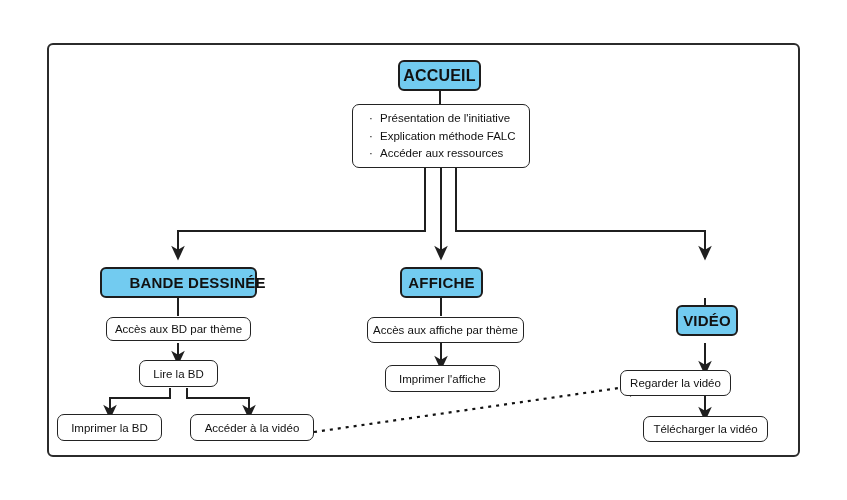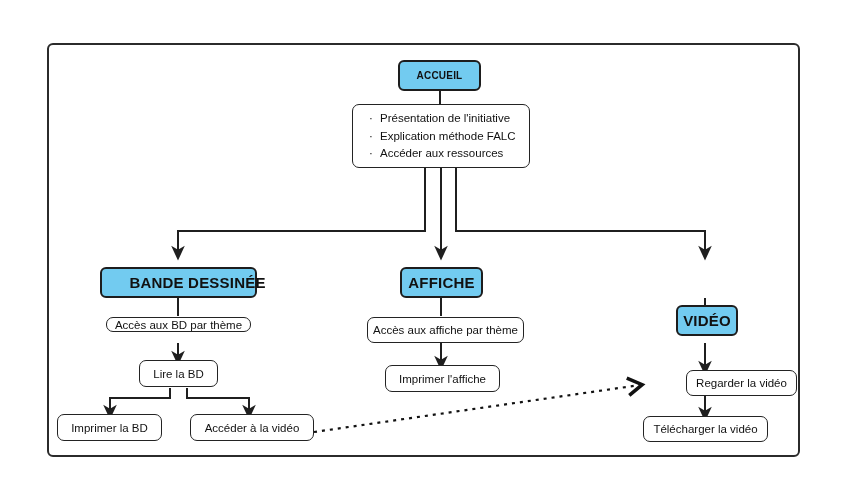--- a/index.html
+++ b/index.html
@@ -135,21 +135,21 @@
     <path class="ln" d="M441,298 L441,316"></path>
     <path class="ln" d="M441,343 L441,363" marker-end="url(#ah)"></path>
 
     <path class="ln" d="M705,298 L705,316"></path>
     <path class="ln" d="M705,343 L705,368" marker-end="url(#ah)"></path>
     <path class="ln" d="M705,396 L705,414" marker-end="url(#ah)"></path>
 
     <path class="ln-dot" d="M314,432 L640,385" marker-end="url(#ah-open)"></path>
   </svg>
 
-  <div class="node header" style="left:398px; top:60px; width:83px; height:31px; font-size:10px;">
+  <div class="node header" style="left:398px; top:60px; width:83px; height:31px; font-size:16px;">
     <span>ACCUEIL</span>
   </div>
 
   <div class="bullets" style="left:352px; top:104px; width:178px; height:64px;">
     <div class="bullet-row">
       <span class="bullet-dot">·</span>
       <span>Présentation de l'initiative</span>
     </div>
     <div class="bullet-row">
       <span class="bullet-dot">·</span>
@@ -158,21 +158,21 @@
     <div class="bullet-row">
       <span class="bullet-dot">·</span>
       <span>Accéder aux ressources</span>
     </div>
   </div>
 
   <div class="node header" style="left:100px; top:267px; width:157px; height:31px; font-size:15px;padding-left:38px;">
     <span>BANDE DESSINÉE</span>
   </div>
 
-  <div class="node plain" style="left:106px; top:317px; width:145px; height:15px;">
+  <div class="node plain" style="left:106px; top:317px; width:145px; height:24px;">
     <span>Accès aux BD par thème</span>
   </div>
 
   <div class="node plain" style="left:139px; top:360px; width:79px; height:27px;">
     <span>Lire la BD</span>
   </div>
 
   <div class="node plain" style="left:57px; top:414px; width:105px; height:27px;">
     <span>Imprimer la BD</span>
   </div>
@@ -191,21 +191,21 @@
 
   <div class="node plain" style="left:385px; top:365px; width:115px; height:27px;">
     <span>Imprimer l'affiche</span>
   </div>
 
   <div class="node header" style="left:676px; top:267px; width:62px; height:31px; font-size:15px;margin-top:38px;">
     <span>VIDÉO</span>
   </div>
 
 
-  <div class="node plain" style="left:686px; top:370px; width:111px; height:26px;">
+  <div class="node plain" style="left:620px; top:370px; width:111px; height:26px;">
     <span>Regarder la vidéo</span>
   </div>
 
   <div class="node plain" style="left:643px; top:416px; width:125px; height:26px;">
     <span>Télécharger la vidéo</span>
   </div>
 
 </div>
 
 </body></html>

